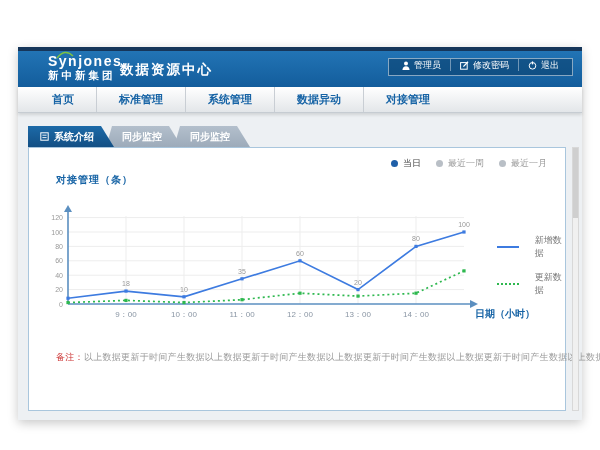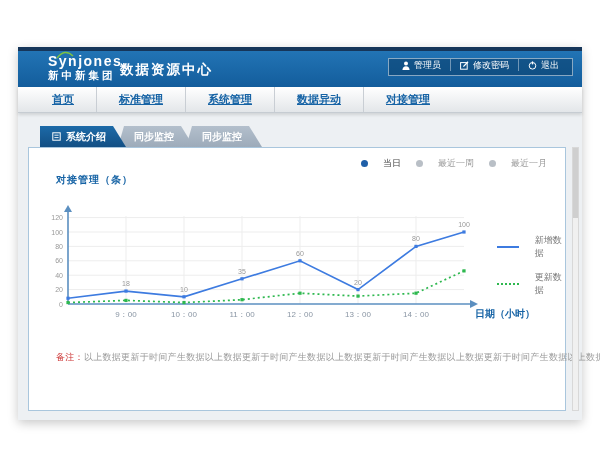--- a/index.html
+++ b/index.html
@@ -23,37 +23,37 @@
     border-radius:0; padding:0 4px; }
   .user-item { display:flex; align-items:center; gap:4px; color:#ffffff; font-size:9px;
     padding:0 9px; height:12px; cursor:pointer; }
   .user-item + .user-item { border-left:1px solid rgba(255,255,255,0.4); }
   .user-item svg { display:block; }
   
   .navbar { height:26px; background:linear-gradient(#ffffff,#e3e6e9);
     border-bottom:1px solid #c6ccd2; box-shadow:0 2px 3px rgba(0,0,0,0.12);
     display:flex; align-items:stretch; padding-left:12px; position:relative; z-index:2; }
   .nav-item { display:flex; align-items:center; padding:4px 22px; color:#1663a5;
-    font-size:11px; font-weight:bold; cursor:pointer;text-decoration:underline; }
+    font-size:11px; font-weight:bold; cursor:pointer; }
   .nav-item + .nav-item { border-left:1px solid #c9ced4; }
   
   .content { position:relative; height:306px; background:#edf0f3; }
   .tabs { position:absolute; left:10px; top:13px; display:flex; height:21px; }
   .tab { height:21px; display:flex; align-items:center; gap:5px; color:#fff;
     font-size:10px; font-weight:bold; padding:0 20px 0 16px; cursor:pointer;
     clip-path:polygon(0 100%, 6px 0, calc(100% - 13px) 0, 100% 100%);
     background:linear-gradient(#b3bfcc,#9dabba); margin-left:-8px; }
-  .tab.active { background:linear-gradient(#1c6aa8,#134f84); z-index:3; margin-left:12px;
+  .tab.active { background:linear-gradient(#1c6aa8,#134f84); z-index:3; margin-left:0;
     clip-path:polygon(0 100%, 0 0, calc(100% - 13px) 0, 100% 100%); padding-left:12px; }
   .tab:nth-child(2){ z-index:2; } .tab:nth-child(3){ z-index:1; }
   
   .panel { position:absolute; left:10px; top:34px; width:538px; height:264px;
     background:#ffffff; border:1px solid #a9c6dd; }
   .radio-row { position:absolute; top:9px; right:18px; display:flex; gap:15px; }
-  .radio { display:flex; align-items:center; gap:15px; font-size:9px; color:#999; cursor:pointer; }
+  .radio { display:flex; align-items:center; gap:5px; font-size:9px; color:#999; cursor:pointer; }
   .radio .dot { width:7px; height:7px; border-radius:50%; background:#b9bfc6; }
   .radio.selected { color:#444; }
   .radio.selected .dot { background:#1f5fa8; }
   .ylabel { position:absolute; left:27px; top:25px; color:#1663a5;
     font-size:10px; font-weight:bold; letter-spacing:1px; }
   .chart-svg { position:absolute; left:8px; top:56px; }
   .xlabel { position:absolute; left:446px; top:159px; color:#1663a5;
     font-size:10px; font-weight:bold; }
   .side-legend { position:absolute; left:468px; top:86px; }
   .legend-row { display:flex; align-items:center; gap:16px; margin-bottom:11px; }

